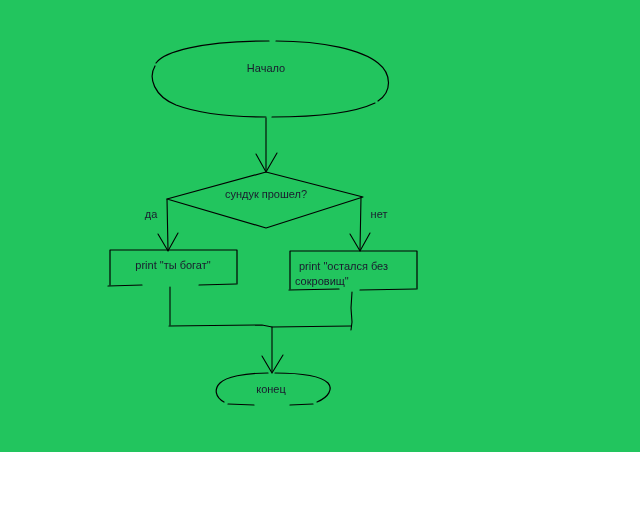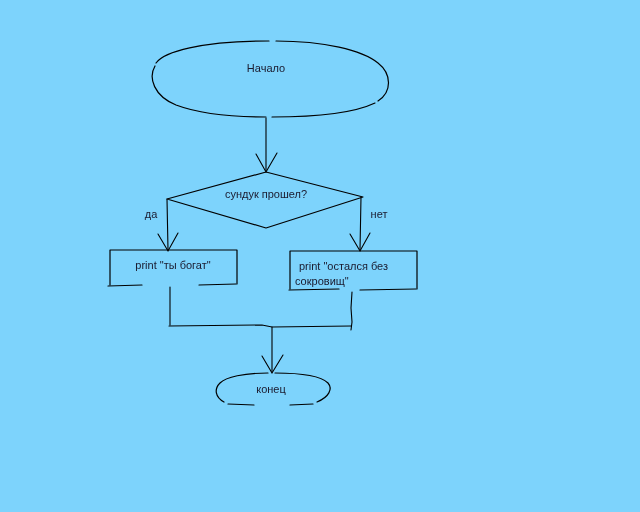--- a/index.html
+++ b/index.html
@@ -9,22 +9,22 @@
   }
   body {
     width: 640px;
     height: 512px;
     font-family: "Liberation Sans", sans-serif;
     overflow: hidden;
   }
   #canvas-wrap {
     position: relative;
     width: 640px;
-    height: 512px;
-    background: #7dd3fc;
+    height: 452px;
+    background: #22c55e;
   }
   svg.flow {
     position: absolute;
     left: 0;
     top: 0;
     width: 640px;
     height: 512px;
   }
   .node-text {
     font-family: "Liberation Sans", sans-serif;

